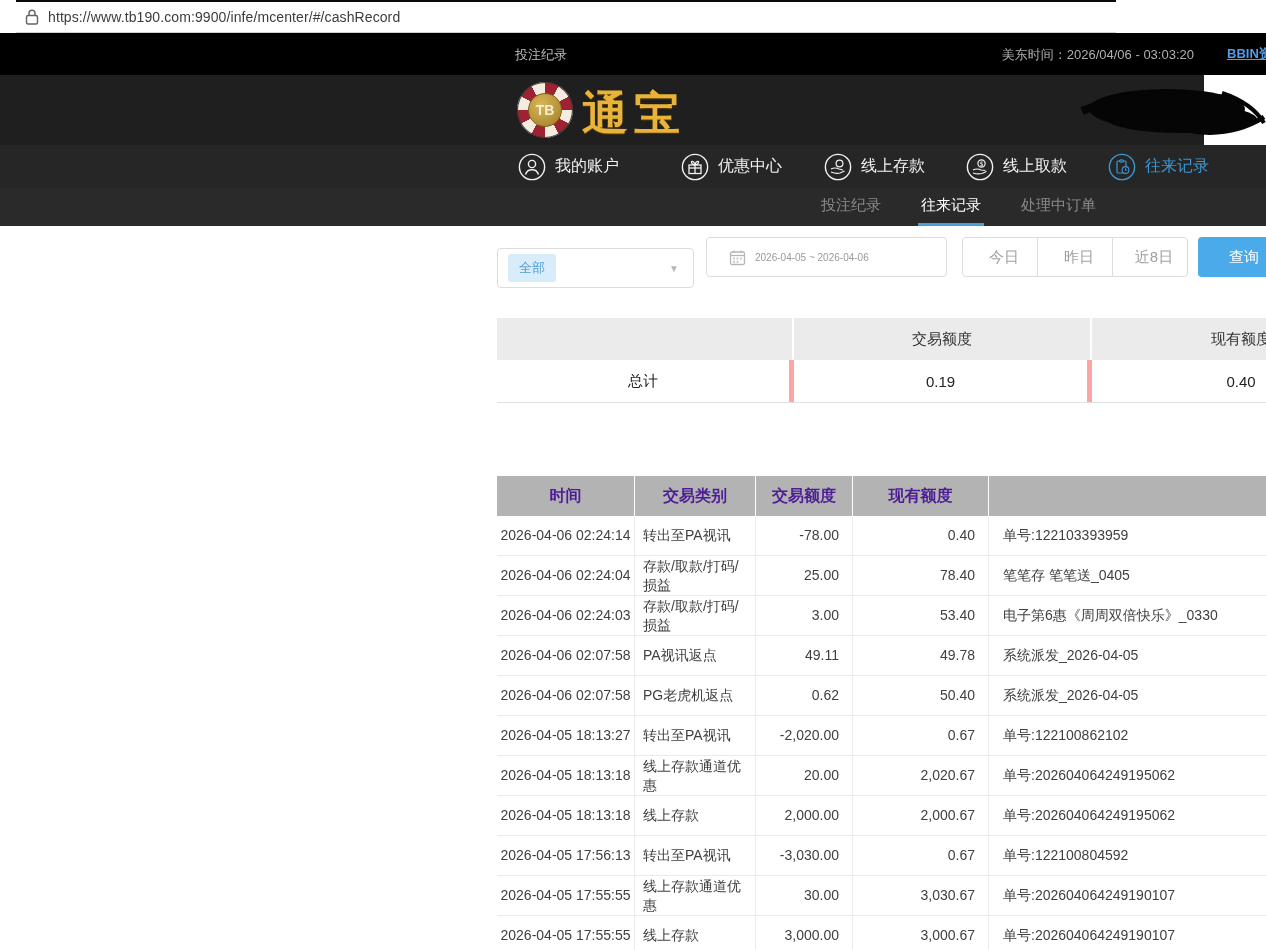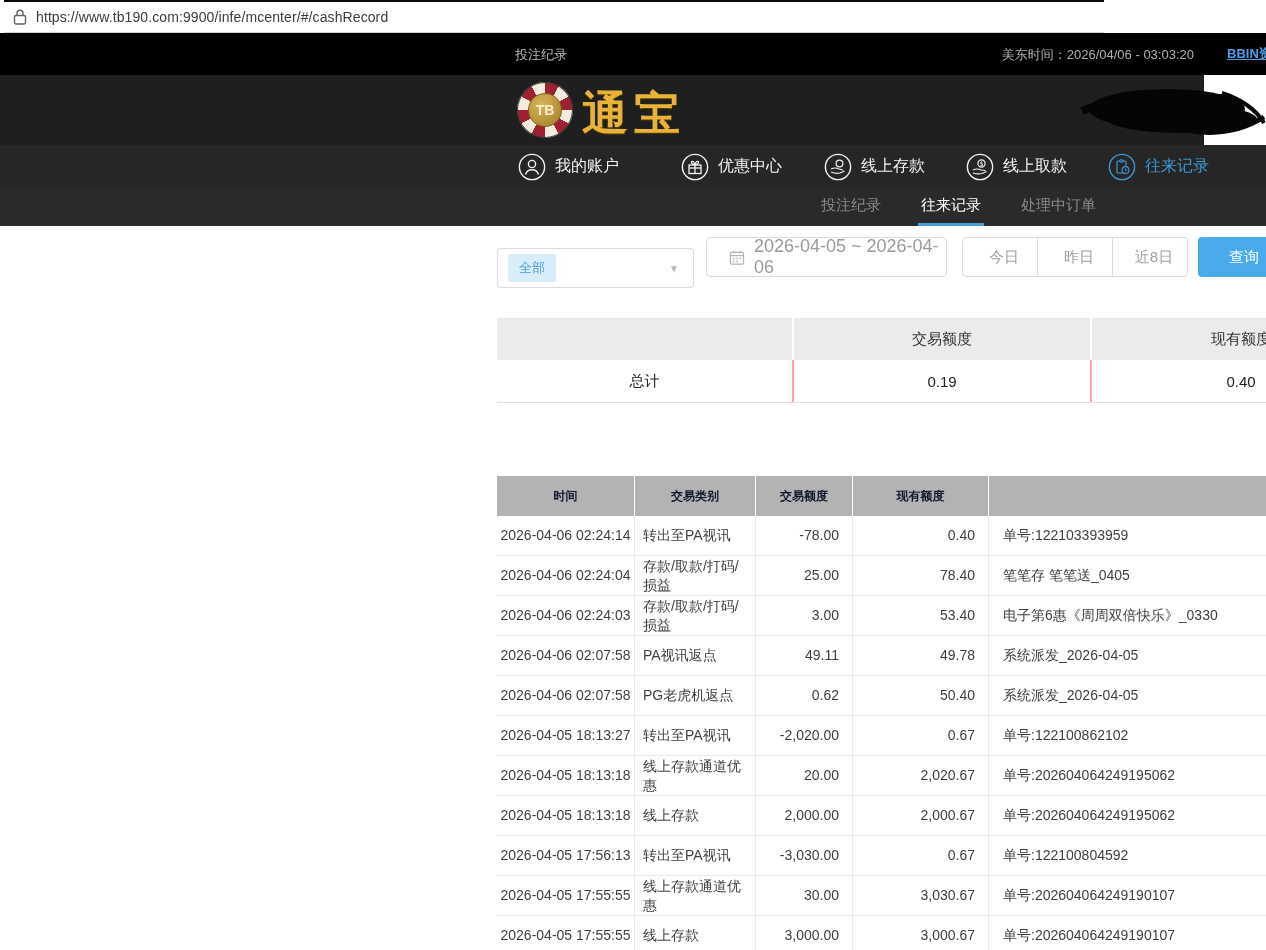--- a/index.html
+++ b/index.html
@@ -1,20 +1,20 @@
 <!DOCTYPE html>
 <html><head>
 <meta charset="utf-8">
 <style>
   * { margin:0; padding:0; box-sizing:border-box; }
   html,body { width:1266px; height:950px; overflow:hidden; background:#fff;
     font-family:"Liberation Sans","DejaVu Sans",sans-serif; }
 
   
-  .urlbar { position:absolute; left:4px; top:0; width:1100px; height:33px; background:#fff;
+  .urlbar { position:absolute; left:16px; top:0; width:1100px; height:33px; background:#fff;
     border-top:2px solid #0a0a0a; border-bottom:1px solid #cfcfcf; display:flex; align-items:center; }
   .lock { margin-left:9px; width:14px; height:16px; }
   .url-text { margin-left:9px; font-size:14px; color:#3c3c3c; letter-spacing:0.1px; }
 
   
   .topbar { position:absolute; left:0; top:33px; width:1266px; height:42px; background:#000; }
   .member-center { position:absolute; left:515px; top:13px; font-size:13px; color:#bdbdbd; }
   .us-time { position:absolute; right:72px; top:13px; font-size:13px; color:#b0b0b0; }
   .bbin-link { position:absolute; left:1227px; top:12px; font-size:13px; font-weight:bold;
     color:#4f9ee8; text-decoration:underline; white-space:nowrap; cursor:pointer; }
@@ -48,47 +48,47 @@
 
   
   .select-box { position:absolute; left:497px; top:237px; width:197px; height:40px; background:#fff;
     border:1px solid #dcdcdc; border-radius:4px; display:flex; align-items:center; cursor:pointer;margin-top:11px; }
   .chip-tag { margin-left:10px; padding:5px 11px; background:#d9ecfa; color:#4a9fd8;
     font-size:13px; border-radius:3px; }
   .select-arrow { position:absolute; right:14px; color:#b8b8b8; font-size:10px; }
   .date-box { position:absolute; left:706px; top:237px; width:241px; height:40px; background:#fff;
     border:1px solid #dcdcdc; border-radius:4px; display:flex; align-items:center; gap:9px;
     padding-left:22px; cursor:pointer; }
-  .date-text { font-size:18px; color:#9a9a9a; }
+  .date-text { font-size:10px; color:#9a9a9a; }
   .btn-group { position:absolute; left:962px; top:237px; display:flex; }
   .qbtn { width:76px; height:40px; background:#fff; border:1px solid #dcdcdc; font-size:15px;
     color:#9f9f9f; display:flex; align-items:center; justify-content:center; cursor:pointer;padding-left:8px; }
   .qbtn + .qbtn { margin-left:-1px; }
   .qbtn:first-child { border-radius:4px 0 0 4px; }
   .qbtn:last-child { border-radius:0 4px 4px 0; }
   .search-btn { position:absolute; left:1198px; top:237px; width:92px; height:40px;
     background:#4babea; color:#fff; font-size:15px; border:none; border-radius:4px;
     display:flex; align-items:center; justify-content:center; cursor:pointer; }
 
   
   .summary { position:absolute; left:497px; top:318px; width:893px; }
   .sum-head { display:flex; height:42px; }
   .sum-head .cell { background:#ebebeb; border-right:2px solid #fff; display:flex;
     align-items:center; justify-content:center; font-size:15px; color:#333; }
   .sum-head .cell:last-child { border-right:none; }
   .sum-body { display:flex; height:43px; border-bottom:1px solid #e0e0e0; }
-  .sum-body .cell { background:#fff; border-right:2px solid #fca5a5; display:flex;
+  .sum-body .cell { background:#fff; border-right:5px solid #fca5a5; display:flex;
     align-items:center; justify-content:center; font-size:15px; color:#222; }
   .sum-body .cell:last-child { border-right:none; }
   .sc1 { width:297px; } .sc2 { width:298px; } .sc3 { width:298px; }
 
   
   .txtable { position:absolute; left:497px; top:476px; width:1104px; }
   .thead { display:flex; height:40px; }
-  .thead .hc { background:#b3b3b3; color:#0f172a; font-size:12px; font-weight:600;
+  .thead .hc { background:#b3b3b3; color:#4c1d95; font-size:16px; font-weight:600;
     display:flex; align-items:center; justify-content:center; border-right:1px solid #fff; }
   .thead .hc:last-child { border-right:none; }
   .trow { display:flex; height:40px; border-bottom:1px solid #ebebeb; background:#fff; }
   .trow .c { border-right:1px solid #ebebeb; font-size:14px; color:#3f3f3f;
     display:flex; align-items:center; line-height:19px; }
   .trow .c:last-child { border-right:none; }
   .w-time { width:138px; justify-content:center; }
   .w-type { width:121px; padding:0 8px; }
   .w-amt  { width:97px;  justify-content:flex-end; padding-right:13px; }
   .w-bal  { width:136px; justify-content:flex-end; padding-right:13px; }

